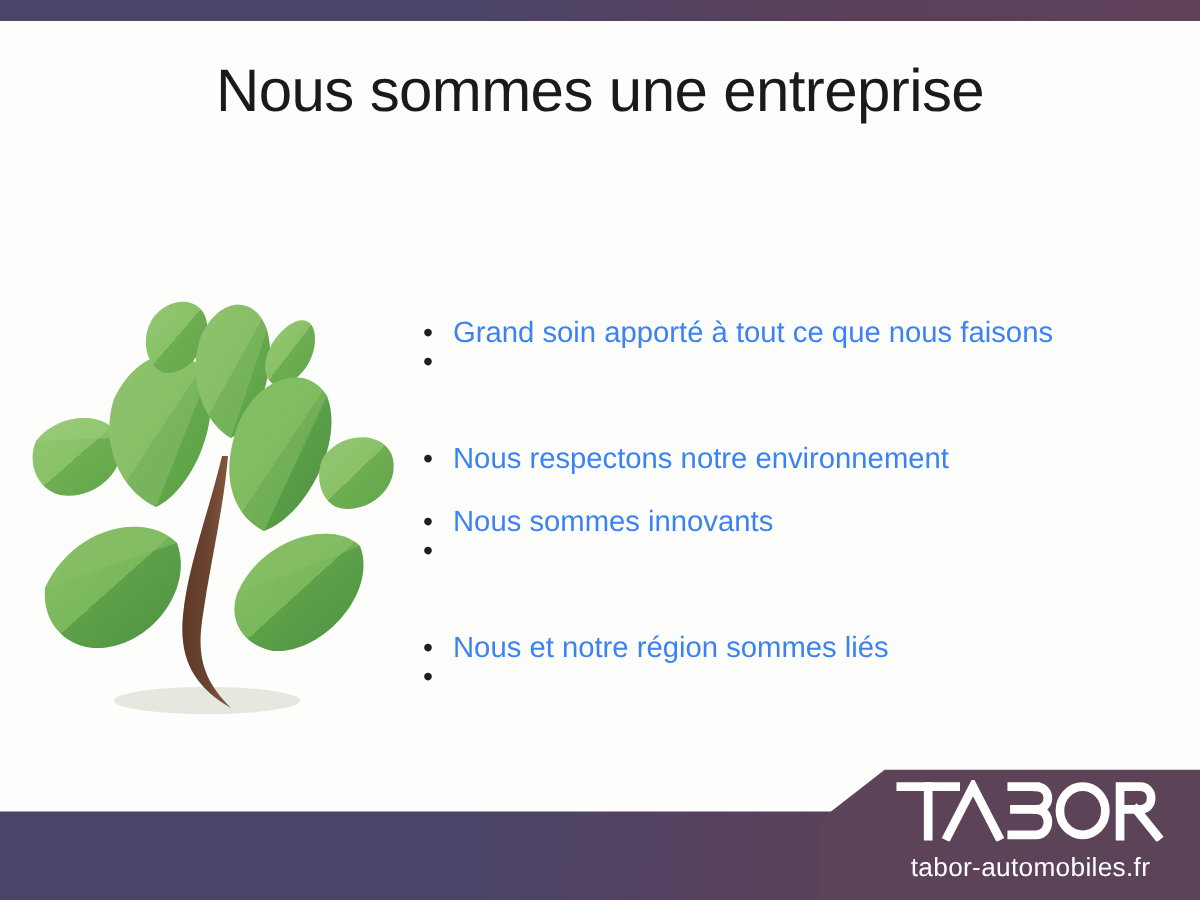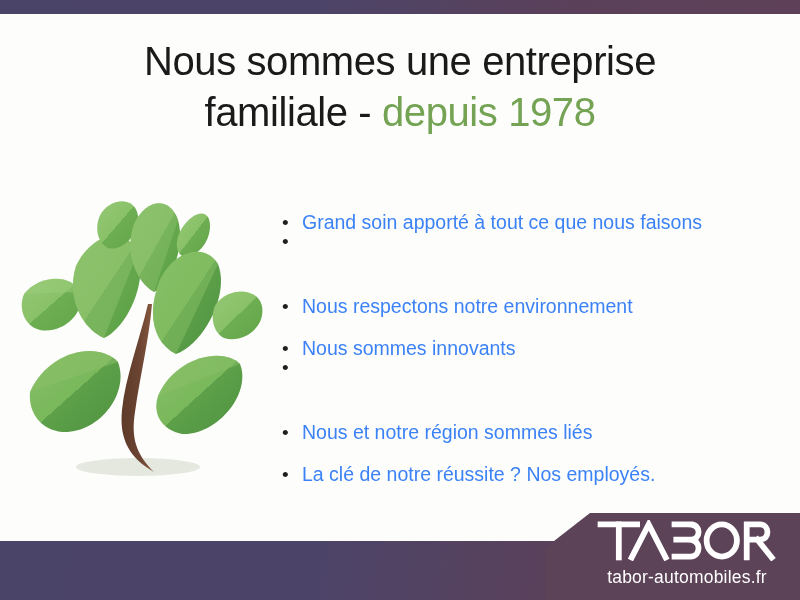--- a/index.html
+++ b/index.html
@@ -135,24 +135,20 @@
 </style>
 </head>
 <body>
 
 <div class="slide">
 
   <div class="bar bar-top"></div>
 
   <div class="headline">
     <span>Nous sommes une entreprise</span>
-    <span class="l2">
-      <span>familiale -</span>
-      <span class="accent">depuis 1978</span>
-    </span>
   </div>
 
   <div class="tree">
     <svg viewBox="0 0 255 305" width="255" height="305" xmlns="http://www.w3.org/2000/svg">
       <defs>
         <linearGradient id="lf-a" x1="0" y1="0" x2="1" y2="1">
           <stop offset="0%" stop-color="#8fc46d"></stop>
           <stop offset="50%" stop-color="#84bd63"></stop>
           <stop offset="50%" stop-color="#67a94d"></stop>
           <stop offset="100%" stop-color="#5aa046"></stop>
@@ -243,21 +239,20 @@
     </div>
     <div class="bullet-row">
       <span class="bullet-dot">•</span>
     </div>
     <div class="bullet-row">
       <span class="bullet-dot">•</span>
       <span class="bullet-text">Nous et notre région sommes liés</span>
     </div>
     <div class="bullet-row">
       <span class="bullet-dot">•</span>
-      <span class="bullet-text">La clé de notre réussite ? Nos employés.</span>
     </div>
   </div>
 
   <div class="bar bar-bottom"></div>
 
   <div class="logo-panel">
     <div class="logo-panel-inner"></div>
   </div>
 
   <div class="logo-wrap">

